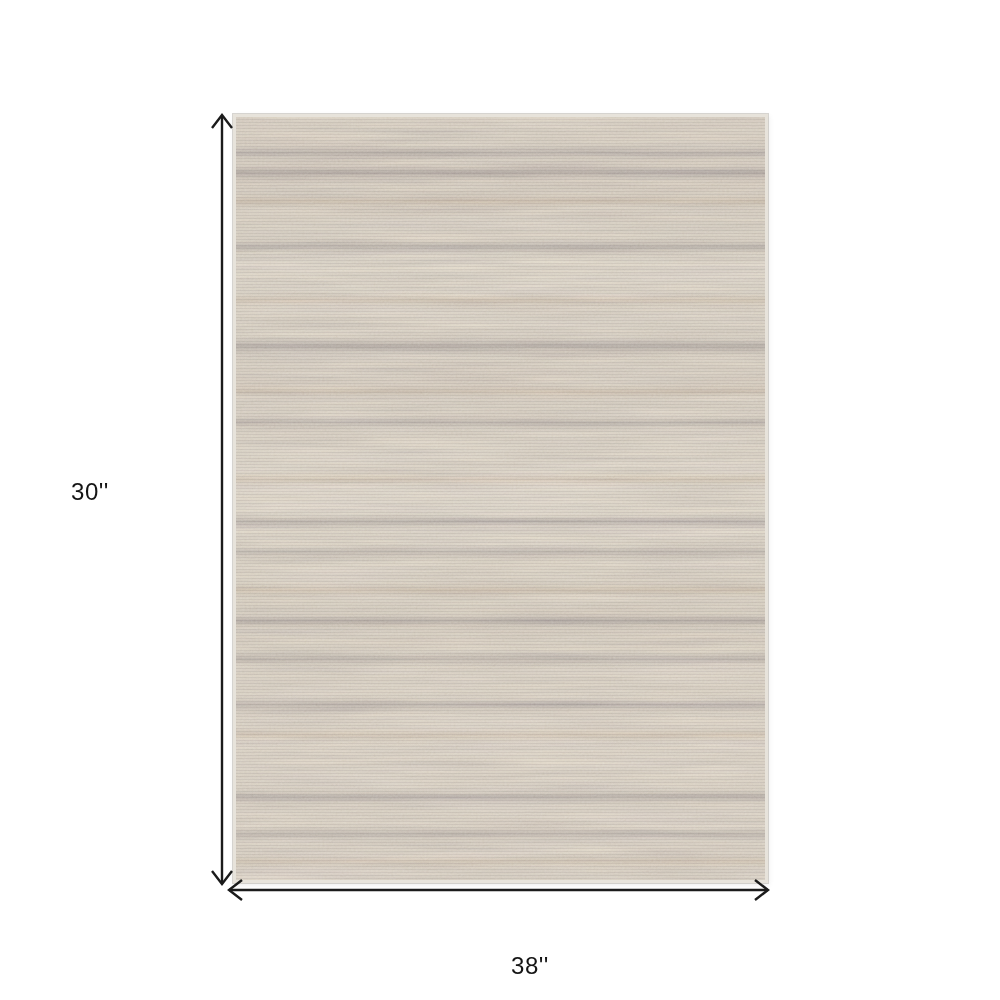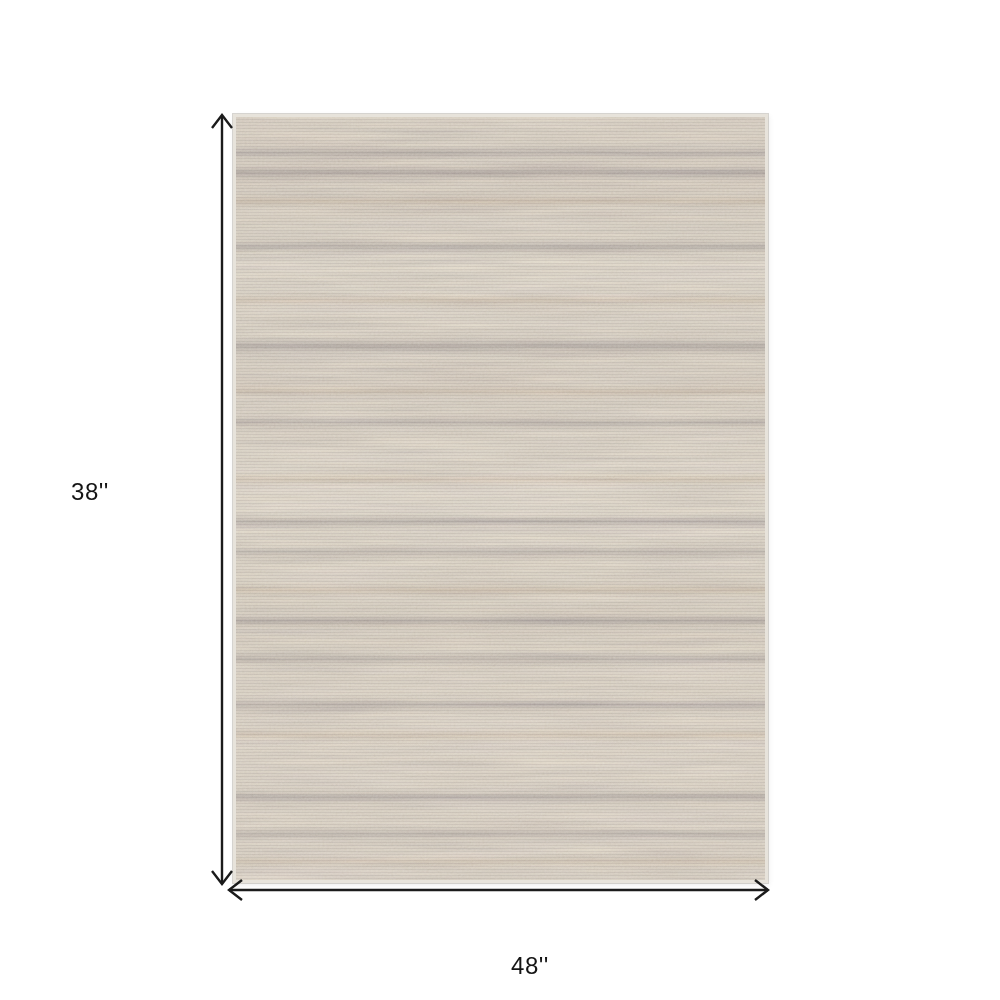--- a/index.html
+++ b/index.html
@@ -191,17 +191,17 @@
       <polyline points="212,128 222,115 232,128"></polyline>
       <polyline points="212,871 222,884 232,871"></polyline>
     </g>
     <g stroke="#1b1b1b" stroke-width="2.4" fill="none" stroke-linejoin="miter">
       <line x1="229" y1="890" x2="768" y2="890"></line>
       <polyline points="242,880 229,890 242,900"></polyline>
       <polyline points="755,880 768,890 755,900"></polyline>
     </g>
   </svg>
 
-  <div class="dim-label height">38''</div>
-
-  <div class="dim-label width">48''</div>
+  <div class="dim-label height">30''</div>
+
+  <div class="dim-label width">38''</div>
 
 </div>
 
 </body></html>

